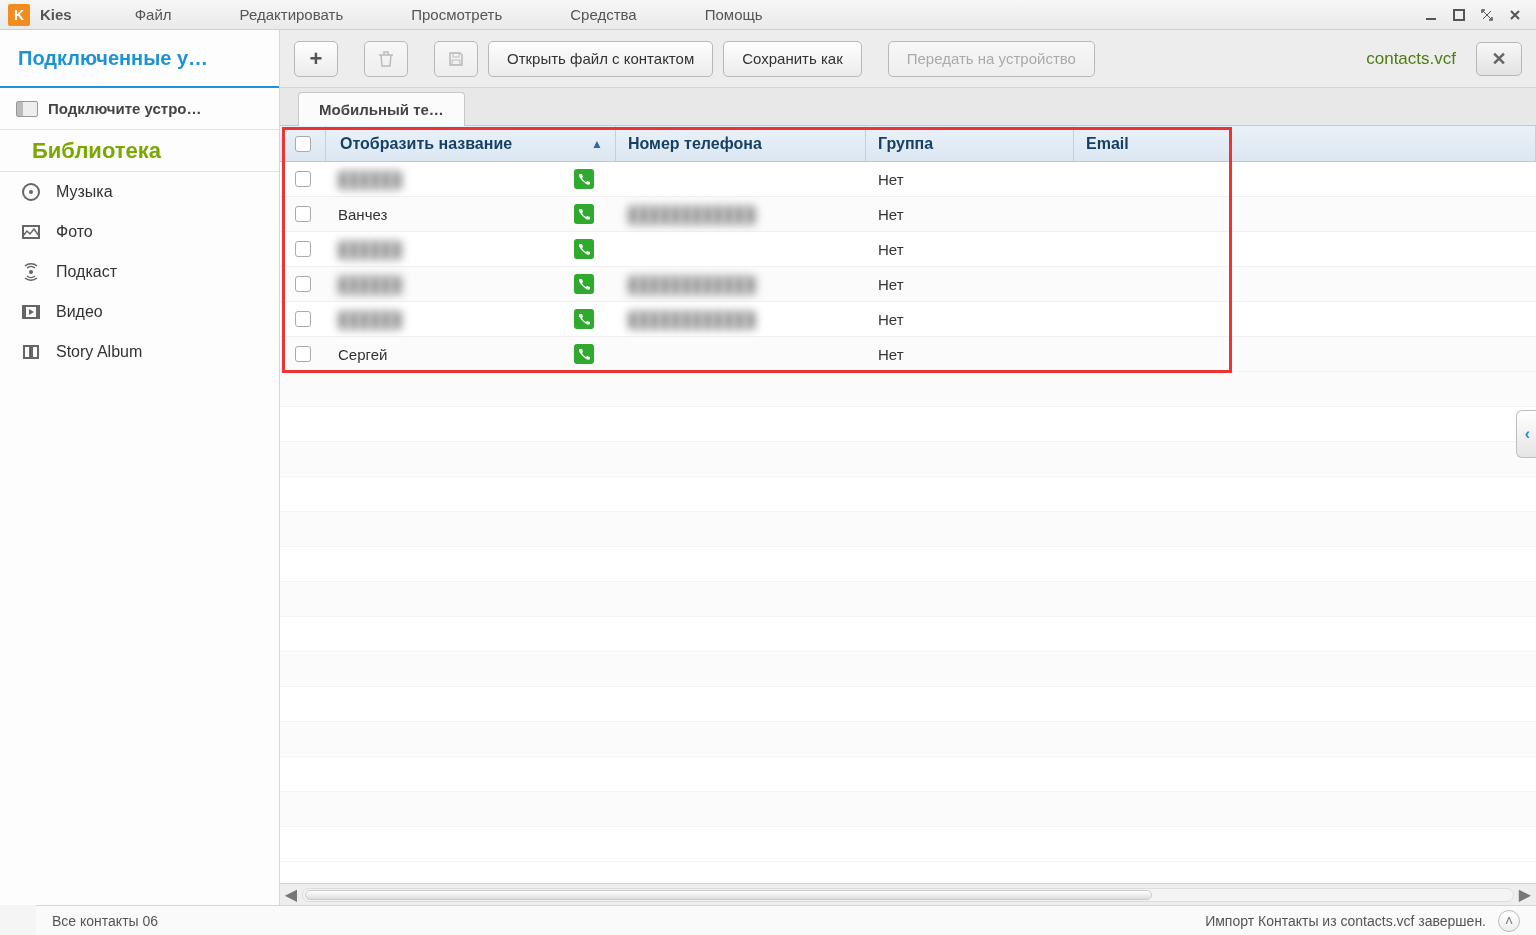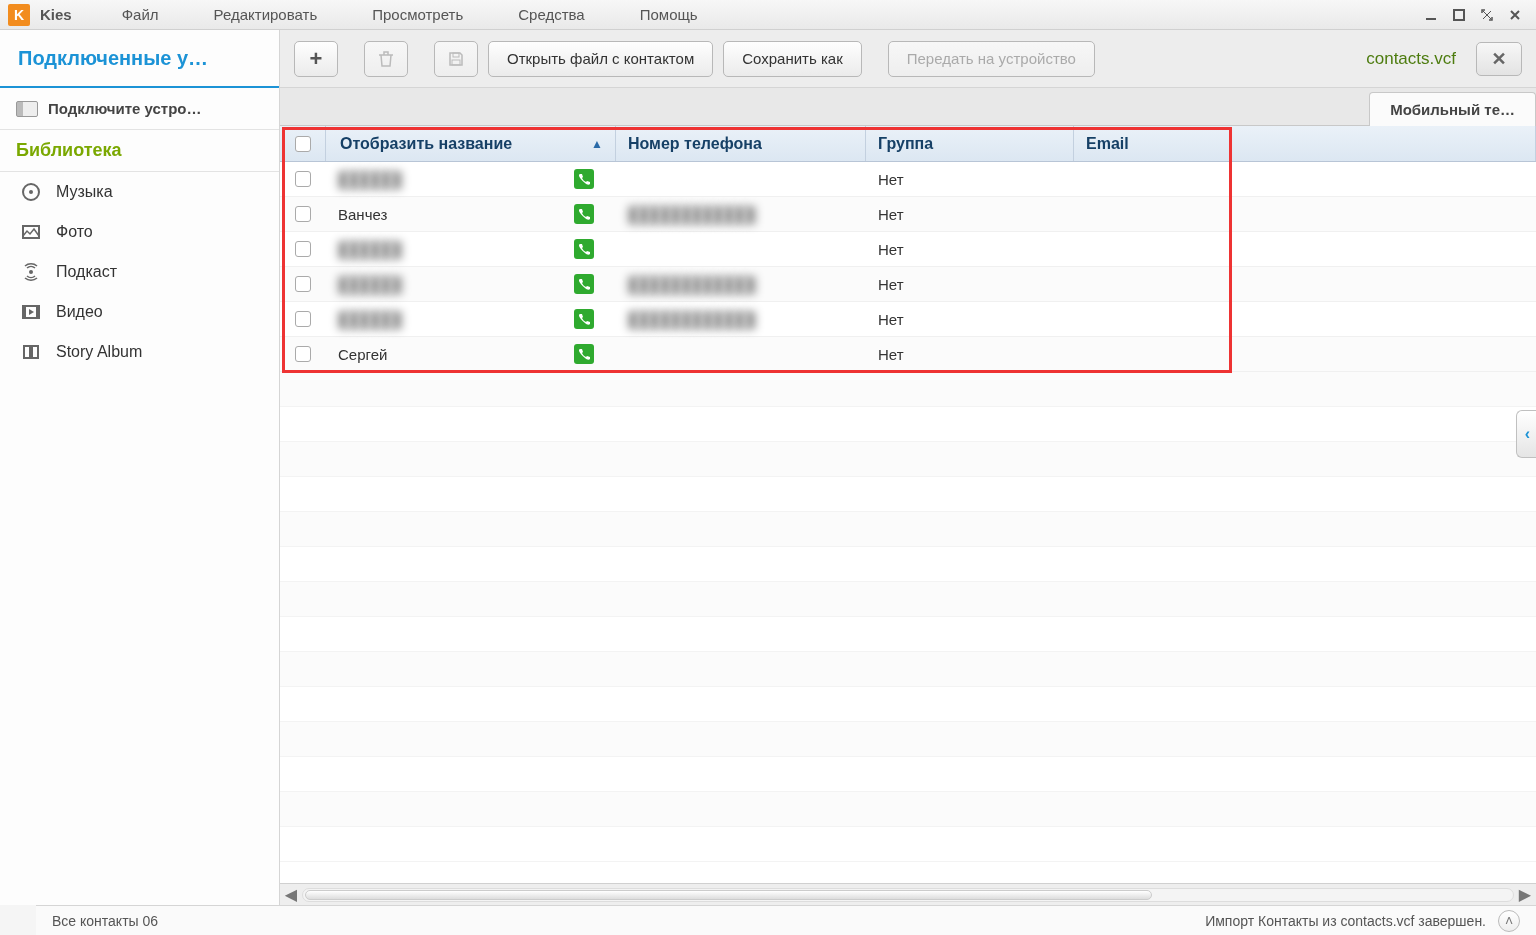--- a/index.html
+++ b/index.html
@@ -17,21 +17,21 @@
   }
   .menubar .logo {
     width: 22px; height: 22px;
     background: #f28c1e;
     color: #fff; font-weight: bold;
     display: flex; align-items: center; justify-content: center;
     font-size: 14px; border-radius: 2px;
     margin-right: 10px;
   }
   .menubar .app-name { font-weight: 600; color: #555; margin-right: 50px; }
-  .menubar .menu-item { margin-right: 55px; cursor: default; }
+  .menubar .menu-item { margin-right: 55px; cursor: default; margin-left: 13px; }
   .menubar .spacer { flex: 1; }
   .menubar .win-ctrl { display: flex; gap: 10px; padding-right: 12px; color: #555; }
   .menubar .win-btn { width: 18px; height: 18px; display: flex; align-items: center; justify-content: center; cursor: pointer; }
   
   
   .main { display: flex; height: calc(100% - 30px - 30px); }
   
   
   .sidebar {
     width: 280px;
@@ -57,22 +57,22 @@
     white-space: nowrap; overflow: hidden; text-overflow: ellipsis;
   }
   .sidebar-device .dev-icon {
     width: 22px; height: 16px; display: inline-block;
     background: linear-gradient(90deg,#bbb 0 30%, #eee 30% 100%);
     border: 1px solid #999; border-radius: 2px;
   }
   .sidebar-library {
     height: 42px;
     display: flex; align-items: center;
-    padding: 0 16px;
-    font-size: 18px; color: #7aa801; font-weight: 700;
+    padding: 0 32px;
+    font-size: 22px; color: #7aa801; font-weight: 700;
     border-bottom: 1px solid #e3e3e3;
   }
   .sidebar-item {
     height: 40px;
     display: flex; align-items: center; gap: 14px;
     padding: 0 20px;
     font-size: 16px; color: #333;
     cursor: pointer;
   }
   .sidebar-item.active {
@@ -119,23 +119,22 @@
     border: 1px solid #b8b8b8; border-radius: 5px;
     display: flex; align-items: center; justify-content: center;
     font-size: 18px; font-weight: bold; color: #666;
     cursor: pointer;
   }
   
   .tabbar {
     height: 38px;
     display: flex; align-items: flex-end;
     background: #e8e8e8;
-    padding-left: 34px;
+    padding-left: 18px;
     border-bottom: 1px solid #c8c8c8;
-    justify-content: flex-end;
   }
   .tab {
     height: 34px;
     padding: 0 20px;
     background: #fbfbfb;
     border: 1px solid #c8c8c8; border-bottom: none;
     border-radius: 4px 4px 0 0;
     display: flex; align-items: center;
     font-size: 15px; color: #444; font-weight: 600;
     margin-bottom: -1px;

